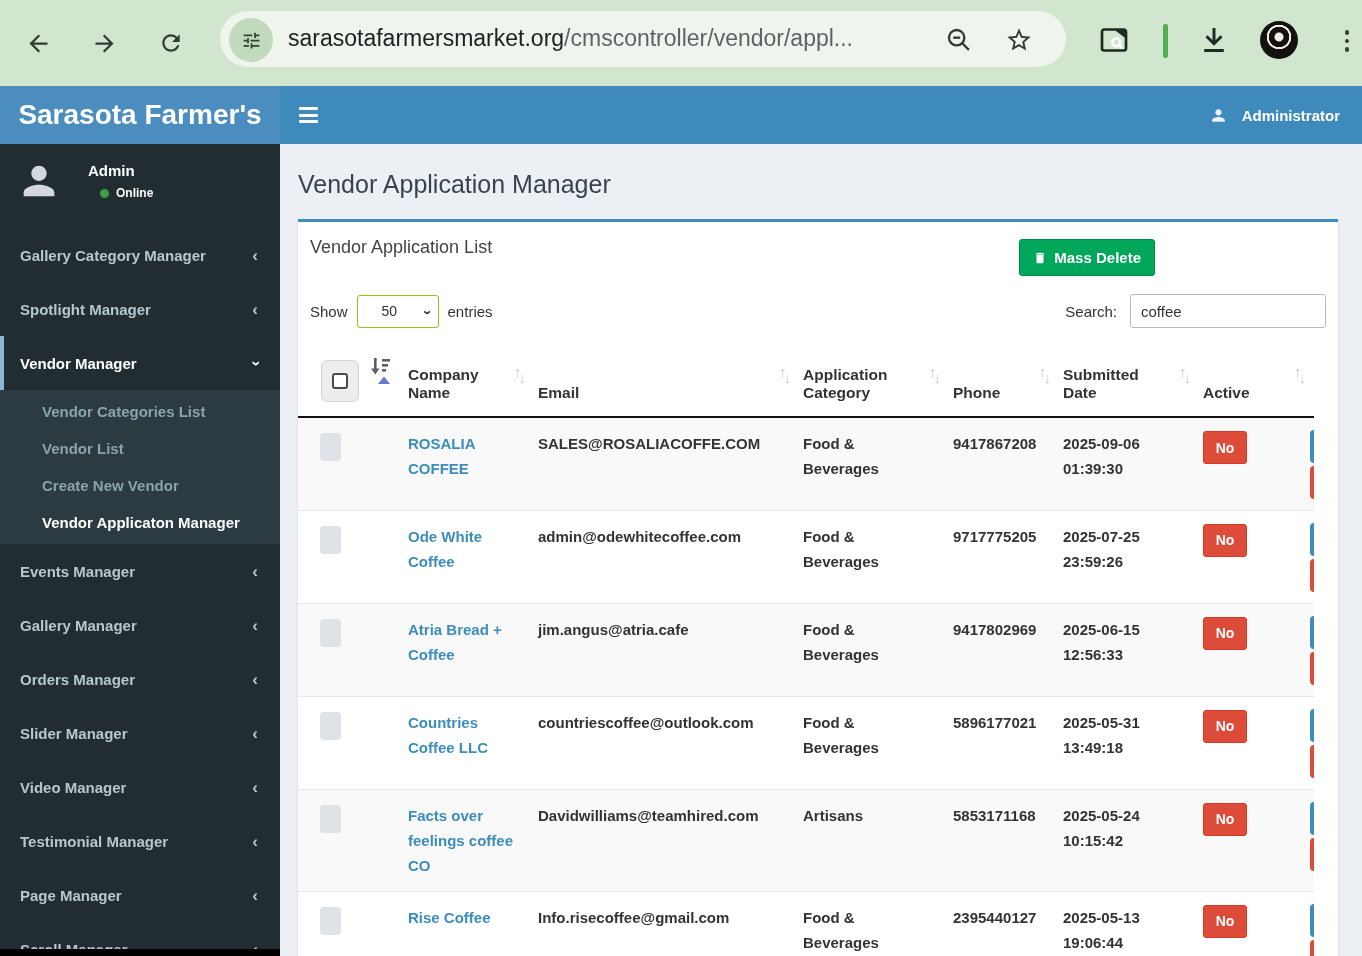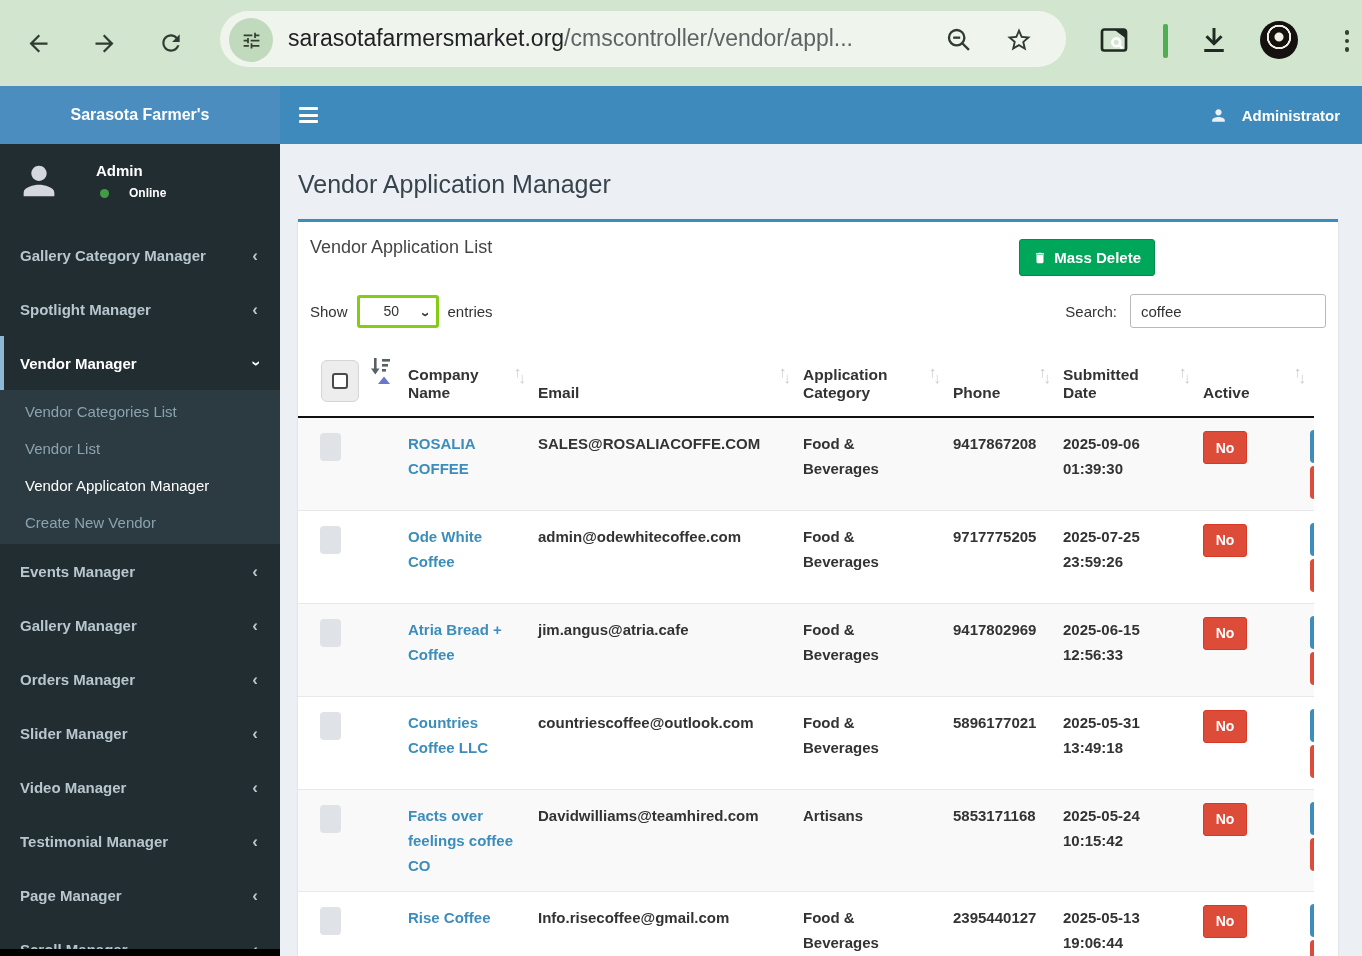--- a/index.html
+++ b/index.html
@@ -24,38 +24,38 @@
      background:#4fae52; border-radius:2px; }
   .avatar-btn { position:absolute; left:1260px; top:21px; width:38px; height:38px; border-radius:50%;
      background:radial-gradient(circle at 50% 42%, #f2efe6 0 4px, #15120e 5px 10px, #efece2 10.5px 12px, #141110 12.5px 19px); }
   .dots { position:absolute; left:1340px; top:24px; width:14px; height:34px; display:flex;
      flex-direction:column; align-items:center; justify-content:center; gap:4px; cursor:pointer; }
   .dots i { width:4.5px; height:4.5px; border-radius:50%; background:#33402f; }
 
   
   .app { position:relative; width:1362px; height:870px; display:flex; }
   .sidebar { position:relative; width:280px; background:#222d32; flex:0 0 280px; }
-  .brand { height:58px; background:#4a8dbe; color:#fff; font-size:16px; font-weight:bold;
+  .brand { height:58px; background:#4a8dbe; color:#fff; font-size:28px; font-weight:bold;
      display:flex; align-items:center; justify-content:center; }
   .user-panel { display:flex; align-items:center; padding:14px 10px 14px 16px; gap:14px; }
   .user-avatar { width:46px; height:46px; display:flex; align-items:center; justify-content:center; }
-  .user-meta .name { color:#fff; font-weight:bold; font-size:15px; margin-left:20px; }
-  .user-meta .status { display:flex; align-items:center; gap:20px; margin-top:7px; margin-left:24px;
+  .user-meta .name { color:#fff; font-weight:bold; font-size:15px; margin-left:12px; }
+  .user-meta .status { display:flex; align-items:center; gap:7px; margin-top:7px; margin-left:24px;
      color:#fff; font-size:12px; font-weight:bold; }
   .user-meta .dot { width:9px; height:9px; border-radius:50%; background:#3f9e43; }
 
   .menu { margin-top:10px; }
   .m-item { position:relative; height:54px; display:flex; align-items:center;
      padding:0 22px 0 20px; color:#b8c7ce; font-size:15px; font-weight:bold; cursor:pointer; }
   .m-item.active { color:#fff; border-left:4px solid #8cb8d6; padding-left:16px; background:#222d32; }
   .chev { margin-left:auto; font-size:17px; font-weight:bold; line-height:1; }
   .chev.down { transform:rotate(-90deg); }
   .submenu { background:#2c3b41; padding:3px 0; }
-  .s-item { height:37px; display:flex; align-items:center; padding-left:25px;
-     color:#8aa4af; font-size:15px; font-weight:normal; cursor:pointer; }
+  .s-item { height:37px; display:flex; align-items:center; padding-left:42px;
+     color:#8aa4af; font-size:15px; font-weight:bold; cursor:pointer; }
   .s-item.active { color:#fff; }
   .sidebar-bottom { position:absolute; left:0; bottom:0; width:280px; height:7px; background:#000; }
 
   .main { flex:1; display:flex; flex-direction:column; background:#ecf0f5; }
   .topnav { height:58px; background:#3f8abc; display:flex; align-items:center; flex:0 0 58px; }
   .hamburger { margin-left:19px; display:flex; flex-direction:column; gap:3.5px; cursor:pointer; }
   .hamburger i { width:19px; height:3px; background:#fff; border-radius:1px; }
   .topnav-user { margin-left:auto; margin-right:22px; display:flex; align-items:center; gap:14px;
      color:#fff; font-size:15px; font-weight:bold; cursor:pointer; }
 
@@ -65,21 +65,21 @@
   .panel { background:#fff; border-top:3px solid #3c8dbc; box-shadow:0 1px 2px rgba(0,0,0,.12);
      height:740px; position:relative; }
   .panel-hd { padding:15px 12px 0 12px; position:relative; height:58px; }
   .panel-title { font-size:18px; color:#444; font-weight:normal; }
   .btn-mass-delete { position:absolute; right:183px; top:17px; background:#00a65a;
      border:1px solid #008d4c; color:#fff; font-size:15px; font-weight:bold; border-radius:3px;
      padding:9px 13px; display:flex; align-items:center; gap:7px; cursor:pointer; }
 
   .controls { display:flex; align-items:center; margin:14px 12px 24px 12px; font-size:15px; color:#333; }
   .len-wrap { display:flex; align-items:center; gap:9px; }
-  .select-box { position:relative; width:82px; height:33px; border:3px solid #84cc16; border-radius:3px;
+  .select-box { position:relative; width:82px; height:33px; border:1px solid #84cc16; border-radius:3px;
      background:#fff; display:flex; align-items:center; cursor:pointer; }
   .select-box .val { margin-left:24px; font-size:14px; color:#333; }
   .select-box .chev { position:absolute; right:10px; top:9px; color:#333; transform:rotate(-90deg); font-size:15px; }
   .search-wrap { margin-left:auto; display:flex; align-items:center; gap:13px; }
   .search-wrap input { width:196px; height:34px; border:1px solid #b9b9b9; border-radius:3px;
      padding:0 10px; font-size:15px; color:#333; font-family:"Liberation Sans",sans-serif; background:#fff; }
 
   .table-clip { width:1016px; overflow:hidden; }
   table { width:1150px; border-collapse:collapse; table-layout:fixed; }
   col.c-sel{width:100px} col.c-com{width:130px} col.c-eml{width:265px} col.c-cat{width:150px}
@@ -201,22 +201,22 @@
           <span>Spotlight Manager</span>
           <span class="chev">‹</span>
         </div>
         <div class="m-item active">
           <span>Vendor Manager</span>
           <span class="chev down">‹</span>
         </div>
         <div class="submenu">
           <div class="s-item">Vendor Categories List</div>
           <div class="s-item">Vendor List</div>
+          <div class="s-item">Create New Vendor</div>
           <div class="s-item active">Vendor Applicaton Manager</div>
-          <div class="s-item">Create New Vendor</div>
         </div>
         <div class="m-item">
           <span>Events Manager</span>
           <span class="chev">‹</span>
         </div>
         <div class="m-item">
           <span>Gallery Manager</span>
           <span class="chev">‹</span>
         </div>
         <div class="m-item">

